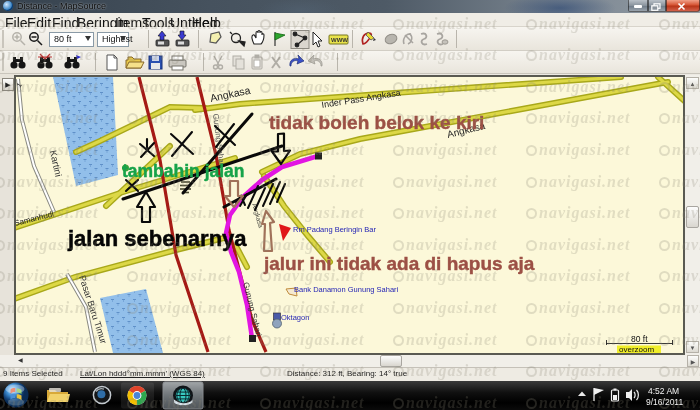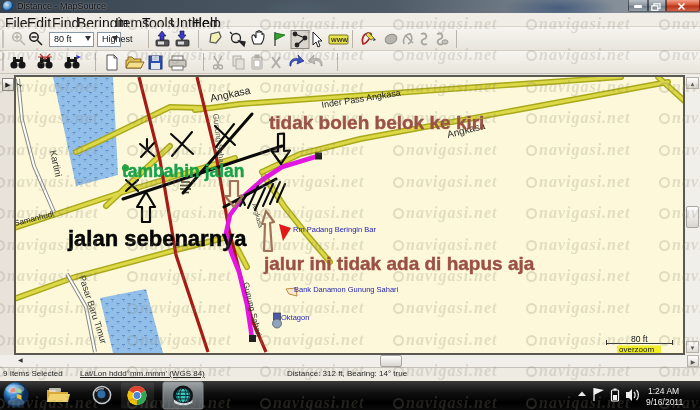--- a/index.html
+++ b/index.html
@@ -71,21 +71,21 @@
 <div class="mi" style="left:142px;">Tools</div>
 <div class="mi" style="left:170px;">Untitled</div>
 <div class="mi" style="left:192px;text-align:right;">Help</div>
 
 <div class="abs" id="tb1"></div>
 <div class="abs" id="tb2"></div>
 <div class="combo" style="left:49px;top:32px;width:45px;">
     <span class="ct">80 ft</span>
     <span class="ca"></span>
   </div>
-<div class="combo" style="left:97px;top:32px;width:24px;">
+<div class="combo" style="left:97px;top:32px;width:32px;">
     <span class="ct">Highest</span>
     <span class="ca"></span>
   </div>
 <div class="abs" style="left:0;top:0;width:700px;height:74px;">
 <svg width="700" height="74">
 
   <rect x="2" y="30" width="2" height="18" fill="#c9c5bc"></rect>
   <rect x="148" y="30" width="1" height="18" fill="#b9b5ac"></rect>
   <rect x="198" y="30" width="1" height="18" fill="#b9b5ac"></rect>
   <rect x="352" y="30" width="1" height="18" fill="#b9b5ac"></rect>
@@ -308,21 +308,21 @@
   <path d="M578,15 L582,10.5 L586,15 Z" fill="#e8e8e8"></path>
   <line x1="594" y1="7" x2="594" y2="20" stroke="#f0f0f0" stroke-width="1.3"></line>
   <path d="M594,7 L604,9 L594,14 Z" fill="#f0f0f0"></path>
   <rect x="611.5" y="9" width="7" height="11" rx="1" fill="none" stroke="#f0f0f0" stroke-width="1.2"></rect>
   <rect x="613.5" y="7.5" width="3" height="2" fill="#f0f0f0"></rect>
   <rect x="613" y="14" width="4" height="5" fill="#f0f0f0"></rect>
   <path d="M626,11 L629,11 L632,8 L632,20 L629,17 L626,17 Z" fill="#f0f0f0"></path>
   <path d="M634,11 C635.5,12.5 635.5,15.5 634,17 M636.5,9 C639,11.5 639,16.5 636.5,19" stroke="#f0f0f0" stroke-width="1.2" fill="none"></path>
 </svg>
 </div>
-<div class="traytxt" style="left:648px;top:386px;">1:24 AM</div>
+<div class="traytxt" style="left:648px;top:386px;">4:52 AM</div>
 <div class="traytxt" style="left:646px;top:397px;">9/16/2011</div>
 
 <div class="abs" style="left:16px;top:77px;width:667px;height:276px;overflow:hidden;">
 <svg width="667" height="276" viewBox="16 77 667 276">
   <rect x="16" y="77" width="667" height="276" fill="#fcf8d9"></rect>
   <defs>
     <pattern id="marsh" width="11" height="9" patternUnits="userSpaceOnUse">
       <rect width="11" height="9" fill="#92bfea"></rect>
       <path d="M1,2.5 L4,2.5 M2,4 L3,4 M6.5,6.5 L9.5,6.5 M7.5,8 L8.5,8" stroke="#5f90c8" stroke-width="1.1"></path>
     </pattern>

